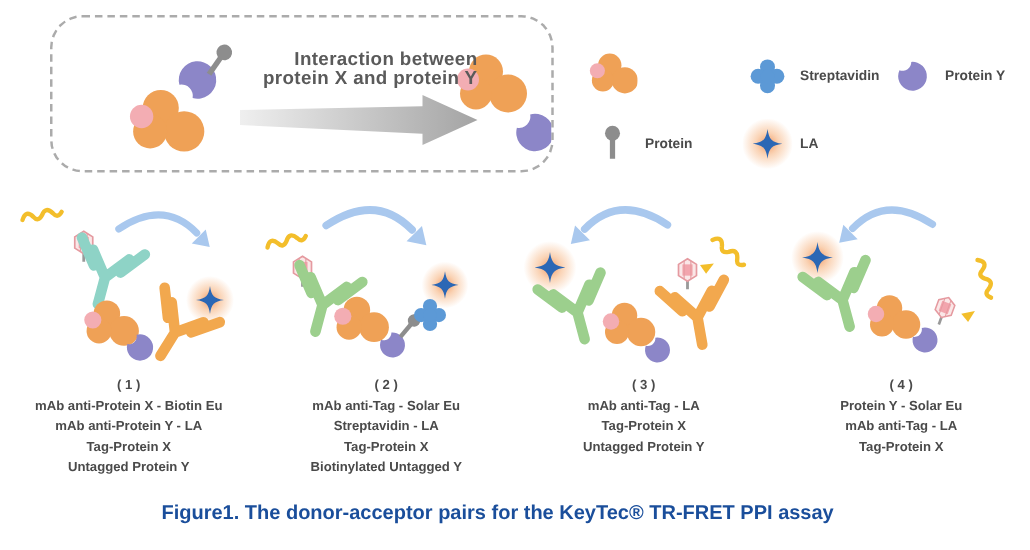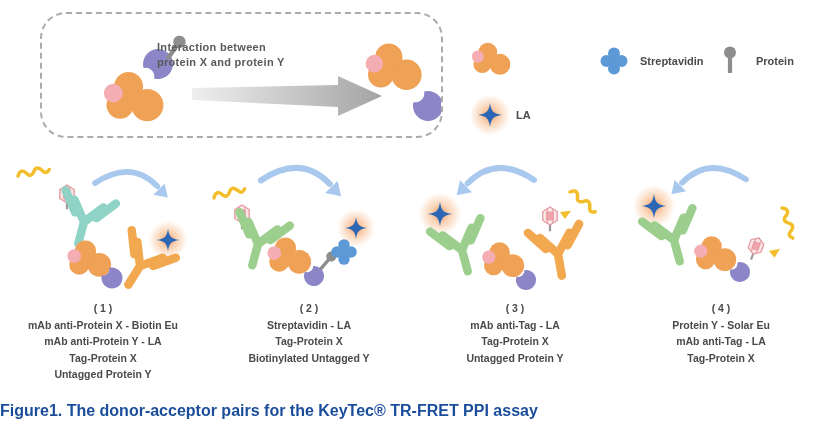--- a/index.html
+++ b/index.html
@@ -2,36 +2,36 @@
 <html><head>
 <meta charset="utf-8">
 <style>
   html,body{margin:0;padding:0;background:#fff;}
   #page{position:relative;width:824px;height:440px;background:#ffffff;overflow:hidden;
         font-family:"Liberation Sans",sans-serif;}
   
   .overview-box{position:absolute;left:40px;top:12px;width:403px;height:126px;
       border:2px dashed #ababab;border-radius:26px;box-sizing:border-box;}
   .overview-box svg{position:absolute;left:0;top:0;}
-  .overview-label{position:absolute;left:115px;top:26px;width:215px;text-align:left;
-      font-size:11px;font-weight:bold;color:#5a5a5a;line-height:15px;letter-spacing:.3px;}
+  .overview-label{position:absolute;left:125px;top:26px;width:215px;text-align:right;
+      font-size:15px;font-weight:bold;color:#5a5a5a;line-height:15px;letter-spacing:.3px;}
   
   .legend{position:absolute;left:470px;top:34px;width:350px;display:grid;
       grid-template-columns:124px 116px 110px;grid-auto-rows:54px;align-items:center;}
   .legend-item{display:flex;align-items:center;gap:6px;}
   .legend-item svg{flex:0 0 40px;}
   .llabel{font-size:11px;font-weight:bold;color:#4a4a4a;line-height:14px;max-width:82px;}
   
   .panels{position:absolute;left:0;top:158px;width:824px;display:flex;}
   .panel{width:206px;display:flex;flex-direction:column;align-items:center;}
   .panel svg{display:block;}
   .panel-caption{margin-top:2px;text-align:center;font-size:10.5px;font-weight:bold;
       color:#4a4a4a;line-height:16.5px;white-space:nowrap;}
   
-  .fig-caption{position:absolute;left:0;top:402px;width:667px;text-align:left;
+  .fig-caption{position:absolute;left:0;top:402px;width:667px;text-align:right;
       font-size:16px;font-weight:bold;color:#1a4e9b;}
 </style>
 </head>
 <body>
 
 <div id="page">
 
   <svg width="0" height="0" style="position:absolute" aria-hidden="true">
     <defs>
       <radialGradient id="glowG" cx="50%" cy="50%" r="50%">
@@ -111,20 +111,26 @@
         </svg>
     </div>
     <div class="legend-item">
       <svg width="40" height="40" viewBox="-20 -20 40 40">
         <use href="#strept"></use>
         </svg>
       <span class="llabel">Streptavidin</span>
     </div>
     <div class="legend-item">
       <svg width="40" height="40" viewBox="-20 -20 40 40">
+        <use href="#bloby" transform="rotate(-35) scale(1.15)"></use>
+        </svg>
+      <span class="llabel">Protein Y</span>
+    </div>
+    <div class="legend-item">
+      <svg width="40" height="40" viewBox="-20 -20 40 40">
         <use href="#biotin" transform="translate(0,-6) scale(1.2)"></use>
         </svg>
       <span class="llabel">Protein</span>
     </div>
     <div class="legend-item">
       <svg width="40" height="40" viewBox="-20 -20 40 40">
         <use href="#la" transform="scale(0.85)"></use>
         </svg>
       <span class="llabel">LA</span>
     </div>
@@ -159,20 +165,21 @@
         <use href="#soleu" transform="translate(36,56) scale(0.9)"></use>
         <use href="#ab" transform="translate(52,86) rotate(15)" style="color:#9CCF8D"></use>
         <use href="#blobx" transform="translate(82,100) scale(1.25)"></use>
         <use href="#bloby" transform="translate(108,118) rotate(-35)"></use>
         <use href="#biotin" transform="translate(124,100) rotate(40)"></use>
         <use href="#la" transform="translate(150,70) scale(0.78)"></use>
         <use href="#strept" transform="translate(138,94) scale(0.95)"></use>
       </svg>
       <div class="panel-caption">
         <div>( 2 )</div>
+        <div>mAb anti-Tag - Solar Eu</div>
         <div>Streptavidin - LA</div>
         <div>Tag-Protein X</div>
         <div>Biotinylated Untagged Y</div>
       </div>
     </div>
 
     <div class="panel">
       <svg width="206" height="140" viewBox="0 0 206 140">
         <use href="#arcR" transform="translate(122,10) scale(-0.85,0.85)"></use>
         <use href="#la" transform="translate(28,56) scale(0.88)"></use>

